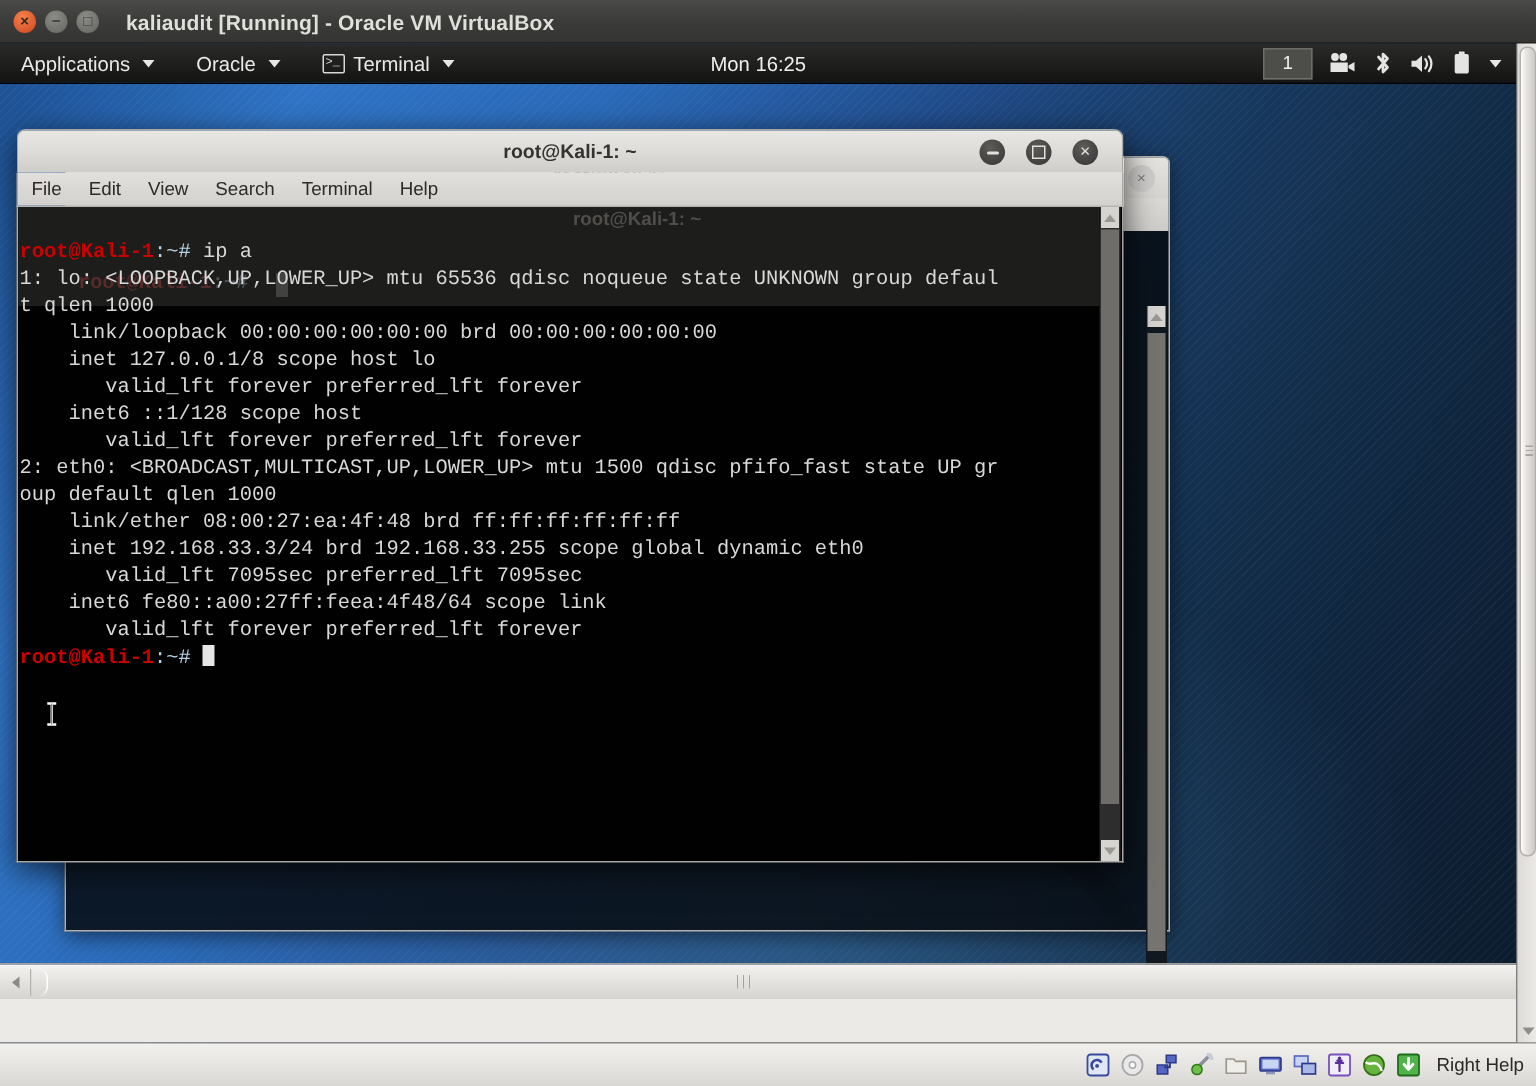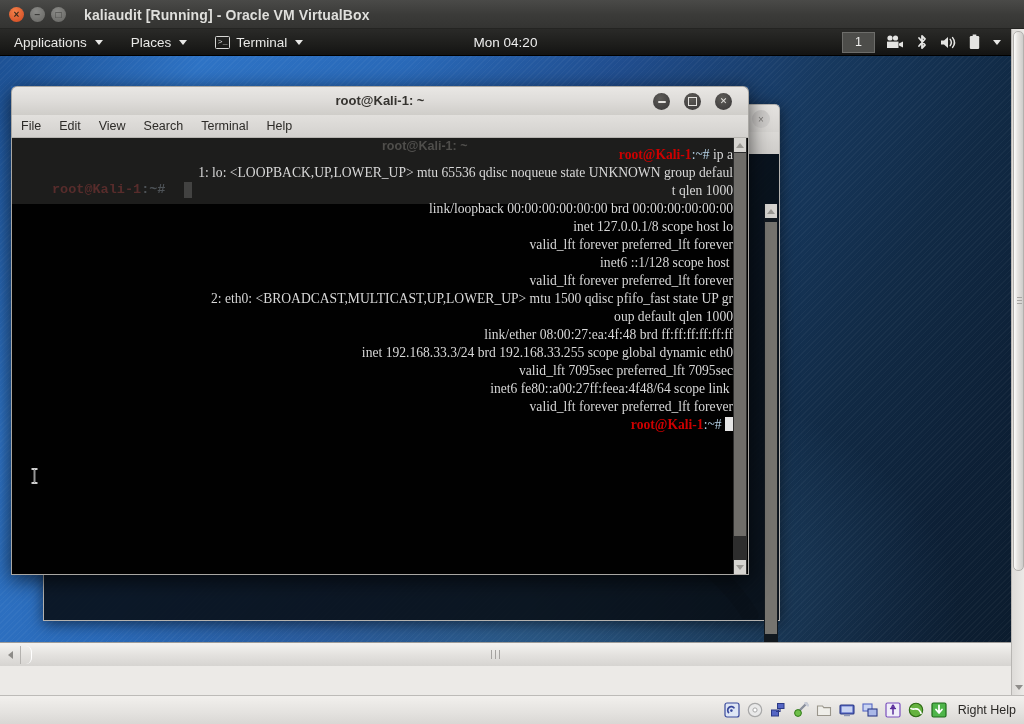--- a/index.html
+++ b/index.html
@@ -211,25 +211,24 @@
     font-family: "Liberation Mono", monospace; font-size: 13.5px; font-weight: bold;
     color: rgba(150,60,60,.48);
   }
   .behind-ghost .g-prompt .pw { color: rgba(130,140,150,.48); }
   .behind-ghost .g-cur {
     position: absolute; left: 172px; top: 44px; width: 8px; height: 16px;
     background: rgba(200,200,200,.22);
   }
   .term-text {
     position: absolute; left: 0; top: 0; right: 0; bottom: 0;
-    font-family: Liberation Serif, serif;
+    font-family: Liberation Mono, monospace;
     font-size: 13.6px; line-height: 18px;
-    color: #d8d8d8; padding: 8px 0 0 1px; box-sizing: border-box;
+    color: #d8d8d8; padding: 22px 0 0 1px; box-sizing: border-box;
     white-space: pre;
-    text-align: right;
   }
   .term-text .ln { height: 18px; }
   .pr-user { color: #cc0000; font-weight: bold; }
   .pr-path { color: #b8d4e8; }
   .cursor-block {
     display: inline-block; width: 8px; height: 14px; background: #e6e6e6;
     vertical-align: -2px;
   }
   
   .fg-sb {
@@ -339,29 +338,29 @@
         <circle cx="316" cy="26" r="6"></circle>
       </g>
     </svg>
 
     <div class="gpanel">
       <div class="gmenu">
         <span>Applications</span>
         <span class="gcaret"></span>
       </div>
       <div class="gmenu">
-        <span>Places</span>
+        <span>Oracle</span>
         <span class="gcaret"></span>
       </div>
       <div class="gmenu">
         <span class="term-ico">&gt;_</span>
         <span>Terminal</span>
         <span class="gcaret"></span>
       </div>
-      <div class="gclock">Mon 04:20</div>
+      <div class="gclock">Mon 16:25</div>
       <div class="gright">
         <div class="wsbox">
           <span>1</span>
         </div>
         <span class="sysico">
           <svg width="18" height="14" viewBox="0 0 18 14" fill="#e4e4e2">
             <circle cx="4" cy="3" r="2.6"></circle>
               <circle cx="9.5" cy="3" r="2.6"></circle>
             <path d="M1 6.6 h11.5 v6.4 h-11.5 z"></path>
               <path d="M13 8.6 l4 -2.2 v6.2 l-4 -2.2 z"></path>

